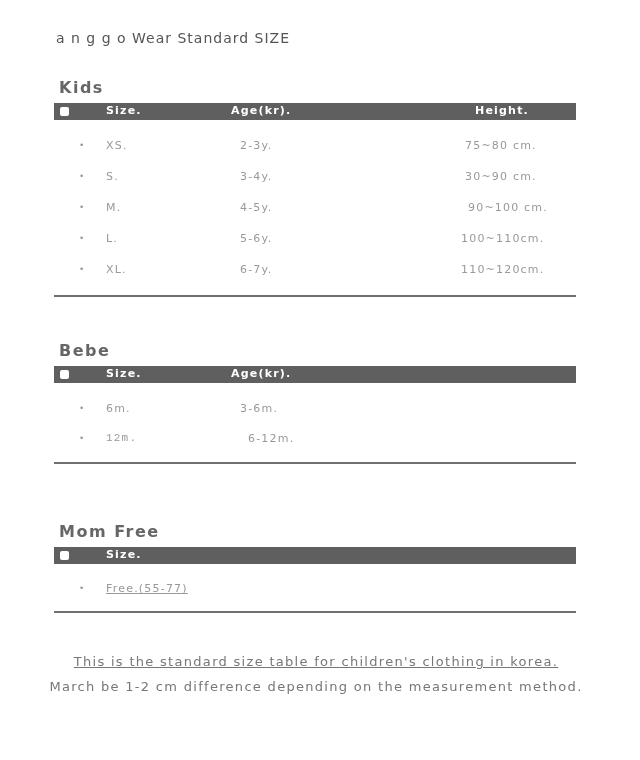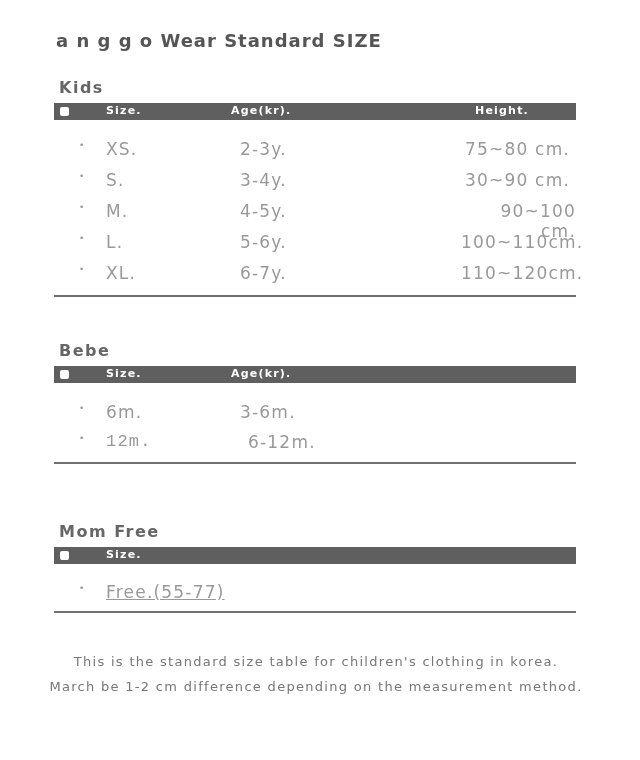--- a/index.html
+++ b/index.html
@@ -1,25 +1,25 @@
 <!DOCTYPE html>
 <html><head>
 <meta charset="utf-8">
 <style>
   * { box-sizing: border-box; margin: 0; padding: 0; }
   html, body { width: 640px; height: 760px; background: #ffffff; }
   body { position: relative; font-family: "DejaVu Sans", sans-serif; color: #555; overflow: hidden; }
-  .title { position: absolute; left: 56px; top: 30px; font-size: 18px; font-weight: bold; color: #555; letter-spacing: 1px; }
+  .title { position: absolute; left: 56px; top: 30px; font-size: 14px; font-weight: normal; color: #555; letter-spacing: 1px; }
   .section-title { position: absolute; left: 59px; font-size: 16px; font-weight: bold; color: #666; letter-spacing: 1.5px; }
   .bar { position: absolute; left: 54px; width: 522px; height: 17px; background: #5f5f5f; }
   .bar .box { position: absolute; left: 6px; top: 4px; width: 9px; height: 9px; background: #fff; border-radius: 2px; }
   .bar .h { position: absolute; top: 1px; font-size: 11px; font-weight: bold; color: #fff; letter-spacing: 1.2px; }
   .row { position: absolute; left: 54px; width: 522px; height: 20px; }
   .row .dot { position: absolute; left: 25px; top: 3px; font-size: 9px; color: #999; }
-  .row .c { position: absolute; top: 2px; font-size: 17px; color: #999; letter-spacing: 1.2px; text-align: right; }
+  .row .c { position: absolute; top: 2px; font-size: 11px; color: #999; letter-spacing: 1.2px; }
   .rule { position: absolute; left: 54px; width: 522px; height: 2px; background: #707070; }
   .note { position: absolute; left: 0; width: 632px; text-align: center; font-size: 13px; color: #777; letter-spacing: 1.3px; }
 </style>
 </head>
 <body>
 
 <div class="title">a n g g o Wear Standard SIZE</div>
 
 <div class="section-title" style="top:78px;">Kids</div>
 <div class="bar" style="top:103px;">
@@ -82,14 +82,14 @@
 <div class="bar" style="top:547px;">
   <span class="box"></span>
   <span class="h" style="left:52px;">Size.</span>
 </div>
 <div class="row" style="top:580px;">
   <span class="dot">•</span>
   <span class="c" style="left:52px;text-decoration:underline;">Free.(55-77)</span>
 </div>
 <div class="rule" style="top:611px;"></div>
 
-<div class="note" style="top:654px;">This is the standard size table for children's clothing in korea.</div>
+<div class="note" style="top:654px;text-decoration:underline;">This is the standard size table for children's clothing in korea.</div>
 <div class="note" style="top:679px;">March be 1-2 cm difference depending on the measurement method.</div>
 
 </body></html>

